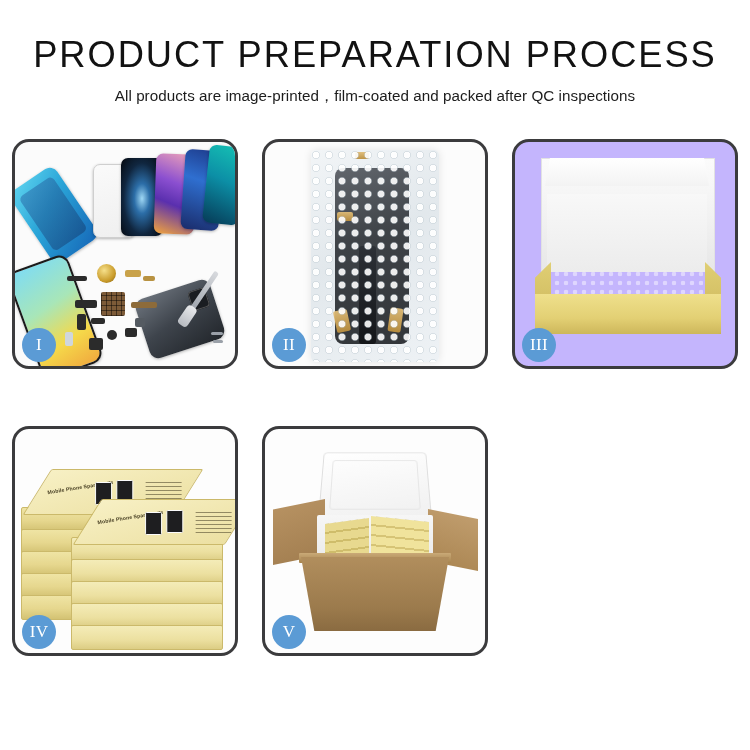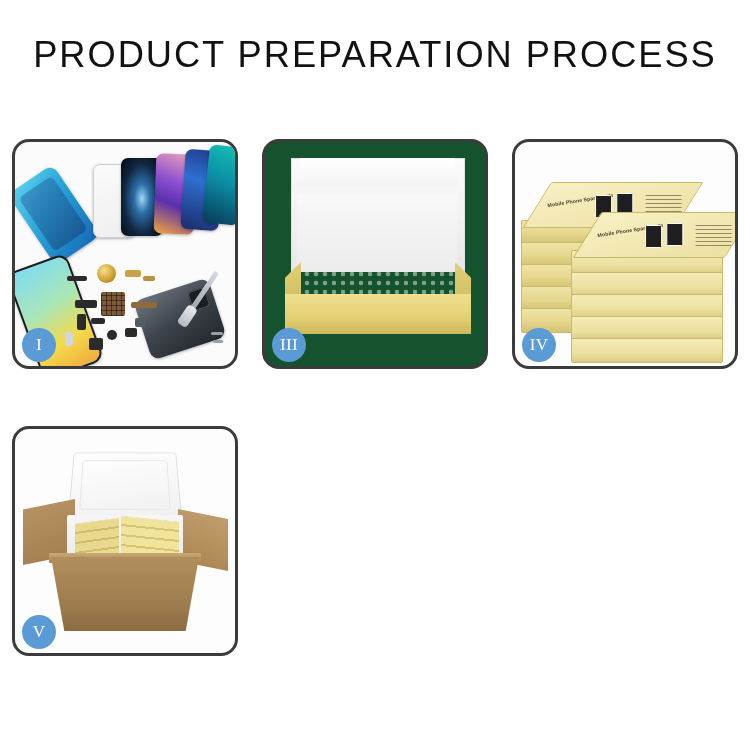--- a/index.html
+++ b/index.html
@@ -210,21 +210,21 @@
     opacity: .92;
   }
   .tape {
     position: absolute;
     background: linear-gradient(180deg,#e0bd78,#bb8f3e);
     border-radius: 2px;
     opacity: .95;
   }
 
   
-  .p3 { background: #14532d; }
+  .p3 { background: #c4b5fd; }
   .box3-lid {
     position: absolute;
     left: 26px; top: 16px; width: 172px; height: 112px;
     background: linear-gradient(180deg,#fbfbfb 0%, #f1f1f1 55%, #e7e7e7 100%);
     border: 1px solid #e2e2e2;
   }
   .box3-lid-top {
     position: absolute;
     left: 30px; top: 16px; width: 164px; height: 28px;
     background: linear-gradient(180deg,#ffffff,#f3f3f3);
@@ -401,20 +401,21 @@
     position: absolute;
     background: rgba(128,103,68,.55);
     border-radius: 1px;
   }
 </style>
 </head>
 <body>
 
 <div id="header">
   <div id="page-title">PRODUCT PREPARATION PROCESS</div>
+  <div id="page-subtitle">All products are image-printed，film-coated and packed after QC inspections</div>
 </div>
 
 <div id="grid">
 
   <div class="panel p1">
     <div class="panel-stage">
       <div class="ph ph-a"></div>
       <div class="ph ph-b"></div>
       <div class="ph ph-c"></div>
       <div class="ph ph-d"></div>
@@ -436,20 +437,34 @@
       <div class="prt" style="left:74px;top:196px;width:14px;height:12px;"></div>
       <div class="prt" style="left:50px;top:190px;width:8px;height:14px;background:#cfd6dd;"></div>
       <div class="prt" style="left:120px;top:176px;width:10px;height:9px;background:#555b62;"></div>
       <div class="screwdriver"></div>
       <div class="prt" style="left:196px;top:190px;width:12px;height:3px;background:#9aa0a8;"></div>
       <div class="prt" style="left:198px;top:198px;width:10px;height:3px;background:#9aa0a8;"></div>
     </div>
     <div class="badge">I</div>
   </div>
 
+  <div class="panel p2">
+    <div class="panel-stage">
+      <div class="bubble-bag">
+        <div class="screen-inside"></div>
+        <div class="flex-strip"></div>
+        <div class="tape" style="left:44px;top:2px;width:14px;height:7px;"></div>
+        <div class="tape" style="left:26px;top:62px;width:16px;height:9px;"></div>
+        <div class="tape" style="left:24px;top:160px;width:14px;height:22px;transform:rotate(-12deg);"></div>
+        <div class="tape" style="left:78px;top:158px;width:13px;height:24px;transform:rotate(8deg);"></div>
+        <div class="bubbles"></div>
+      </div>
+    </div>
+    <div class="badge">II</div>
+  </div>
 
   <div class="panel p3">
     <div class="panel-stage">
       <div class="box3-lid"></div>
       <div class="box3-lid-top"></div>
       <div class="box3-foam"></div>
       <div class="box3-bubbles"></div>
       <div class="box3-left-wall"></div>
       <div class="box3-right-wall"></div>
       <div class="box3-front"></div>

